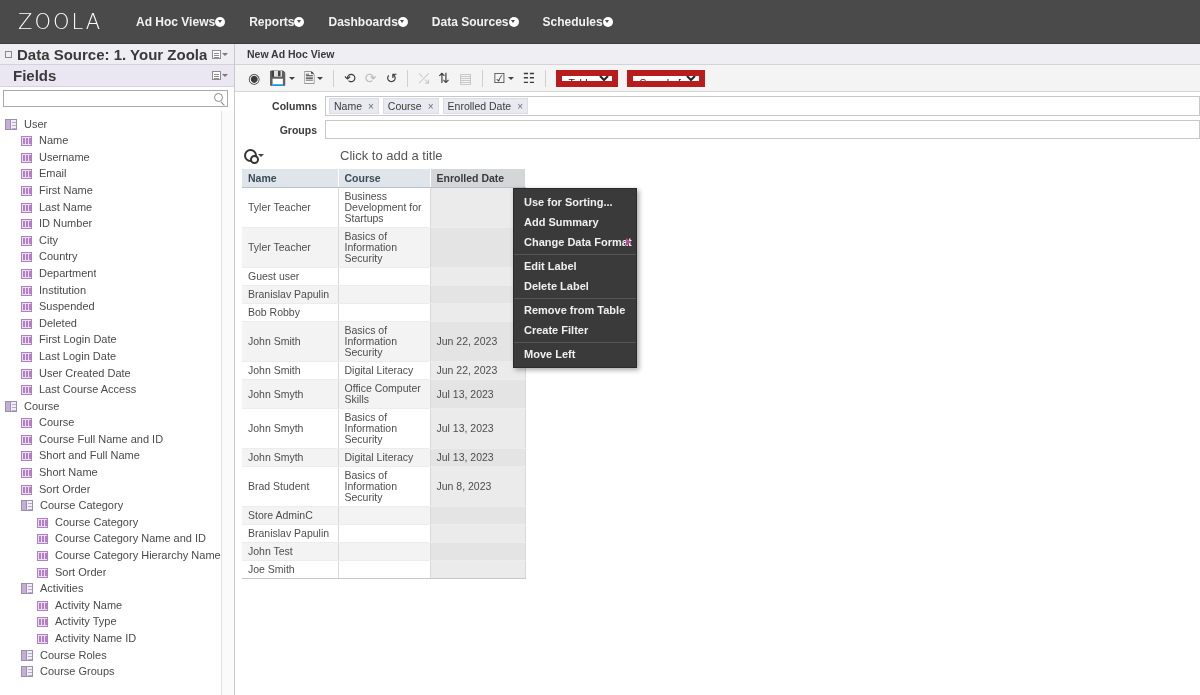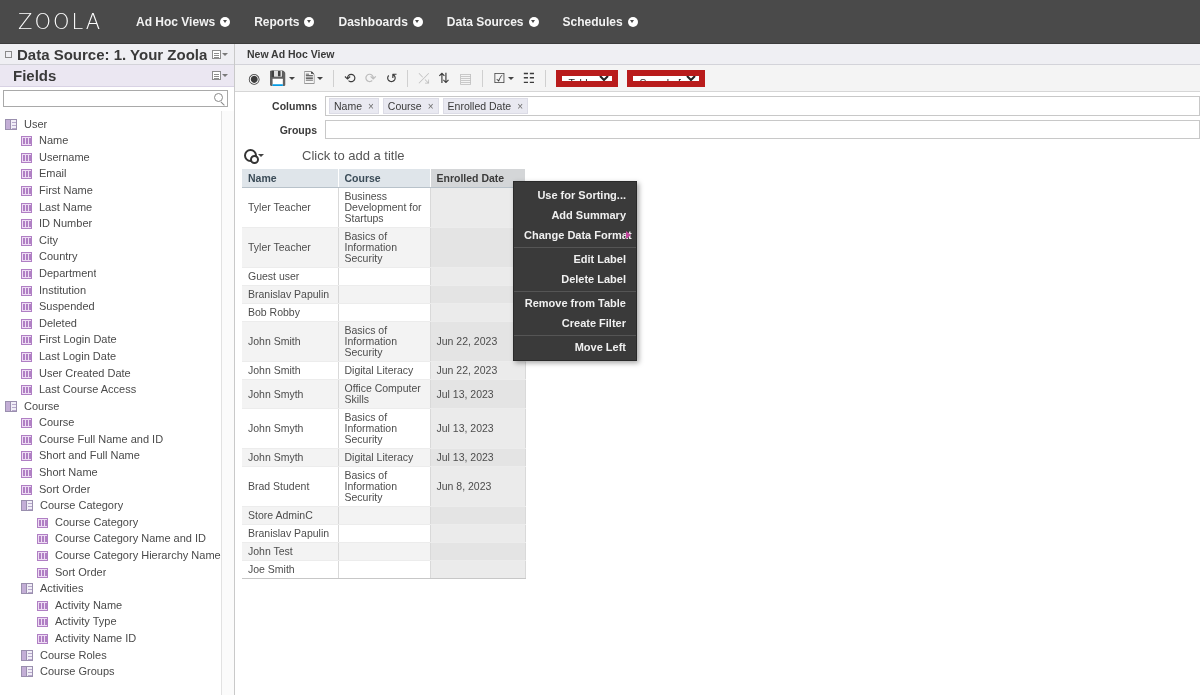--- a/index.html
+++ b/index.html
@@ -31,21 +31,20 @@
     margin-right: 34px;
     user-select: none;
   }
   .navitem {
     color: #f2f2f2;
     font-size: 12px;
     font-weight: bold;
     margin-right: 24px;
     display: flex;
     align-items: center;
-    gap: 5px;
     cursor: default;
     white-space: nowrap;
   }
   .navcaret {
     display: inline-block;
     width: 10px; height: 10px;
     border-radius: 50%;
     background: #ffffff;
     position: relative;
     flex: none;
@@ -316,21 +315,21 @@
   }
   .gearico::after {
     content: "";
     position: absolute; left: 6.5px; top: 6.5px;
     width: 5px; height: 5px;
     border: 2px solid #343434;
     border-radius: 50%;
     background: #fff;
   }
   #report-title {
-    margin-left: 38px;
+    margin-left: 76px;
     font-size: 13px;
     color: #555;
     cursor: text;
   }
 
   
   #tablewrap { padding-left: 7px; }
   table.rpt { border-collapse: collapse; table-layout: fixed; }
   table.rpt th {
     background: #dfe5ea;
@@ -359,28 +358,27 @@
   table.rpt td.selcol { background: #ebebeb; }
   table.rpt tr.alt td.selcol { background: #e4e4e4; }
   table.rpt tr:last-child td { border-bottom: 1px solid #c7c7c7; }
   .col-name { width: 96px; }
   .col-course { width: 92px; }
   .col-date { width: 95px; }
 
   
   #ctxmenu {
     position: absolute;
-    left: 513px; top: 181px;
+    left: 513px; top: 188px;
     width: 124px;
     background: #3a3a3a;
     border: 1px solid #2a2a2a;
     box-shadow: 2px 2px 5px rgba(0,0,0,.35);
     padding: 3px 0;
     z-index: 50;
-    text-align: right;
   }
   .mi {
     position: relative;
     padding: 4px 10px;
     color: #f0f0f0;
     font-size: 11px;
     font-weight: bold;
     white-space: nowrap;
     cursor: default;
   }

